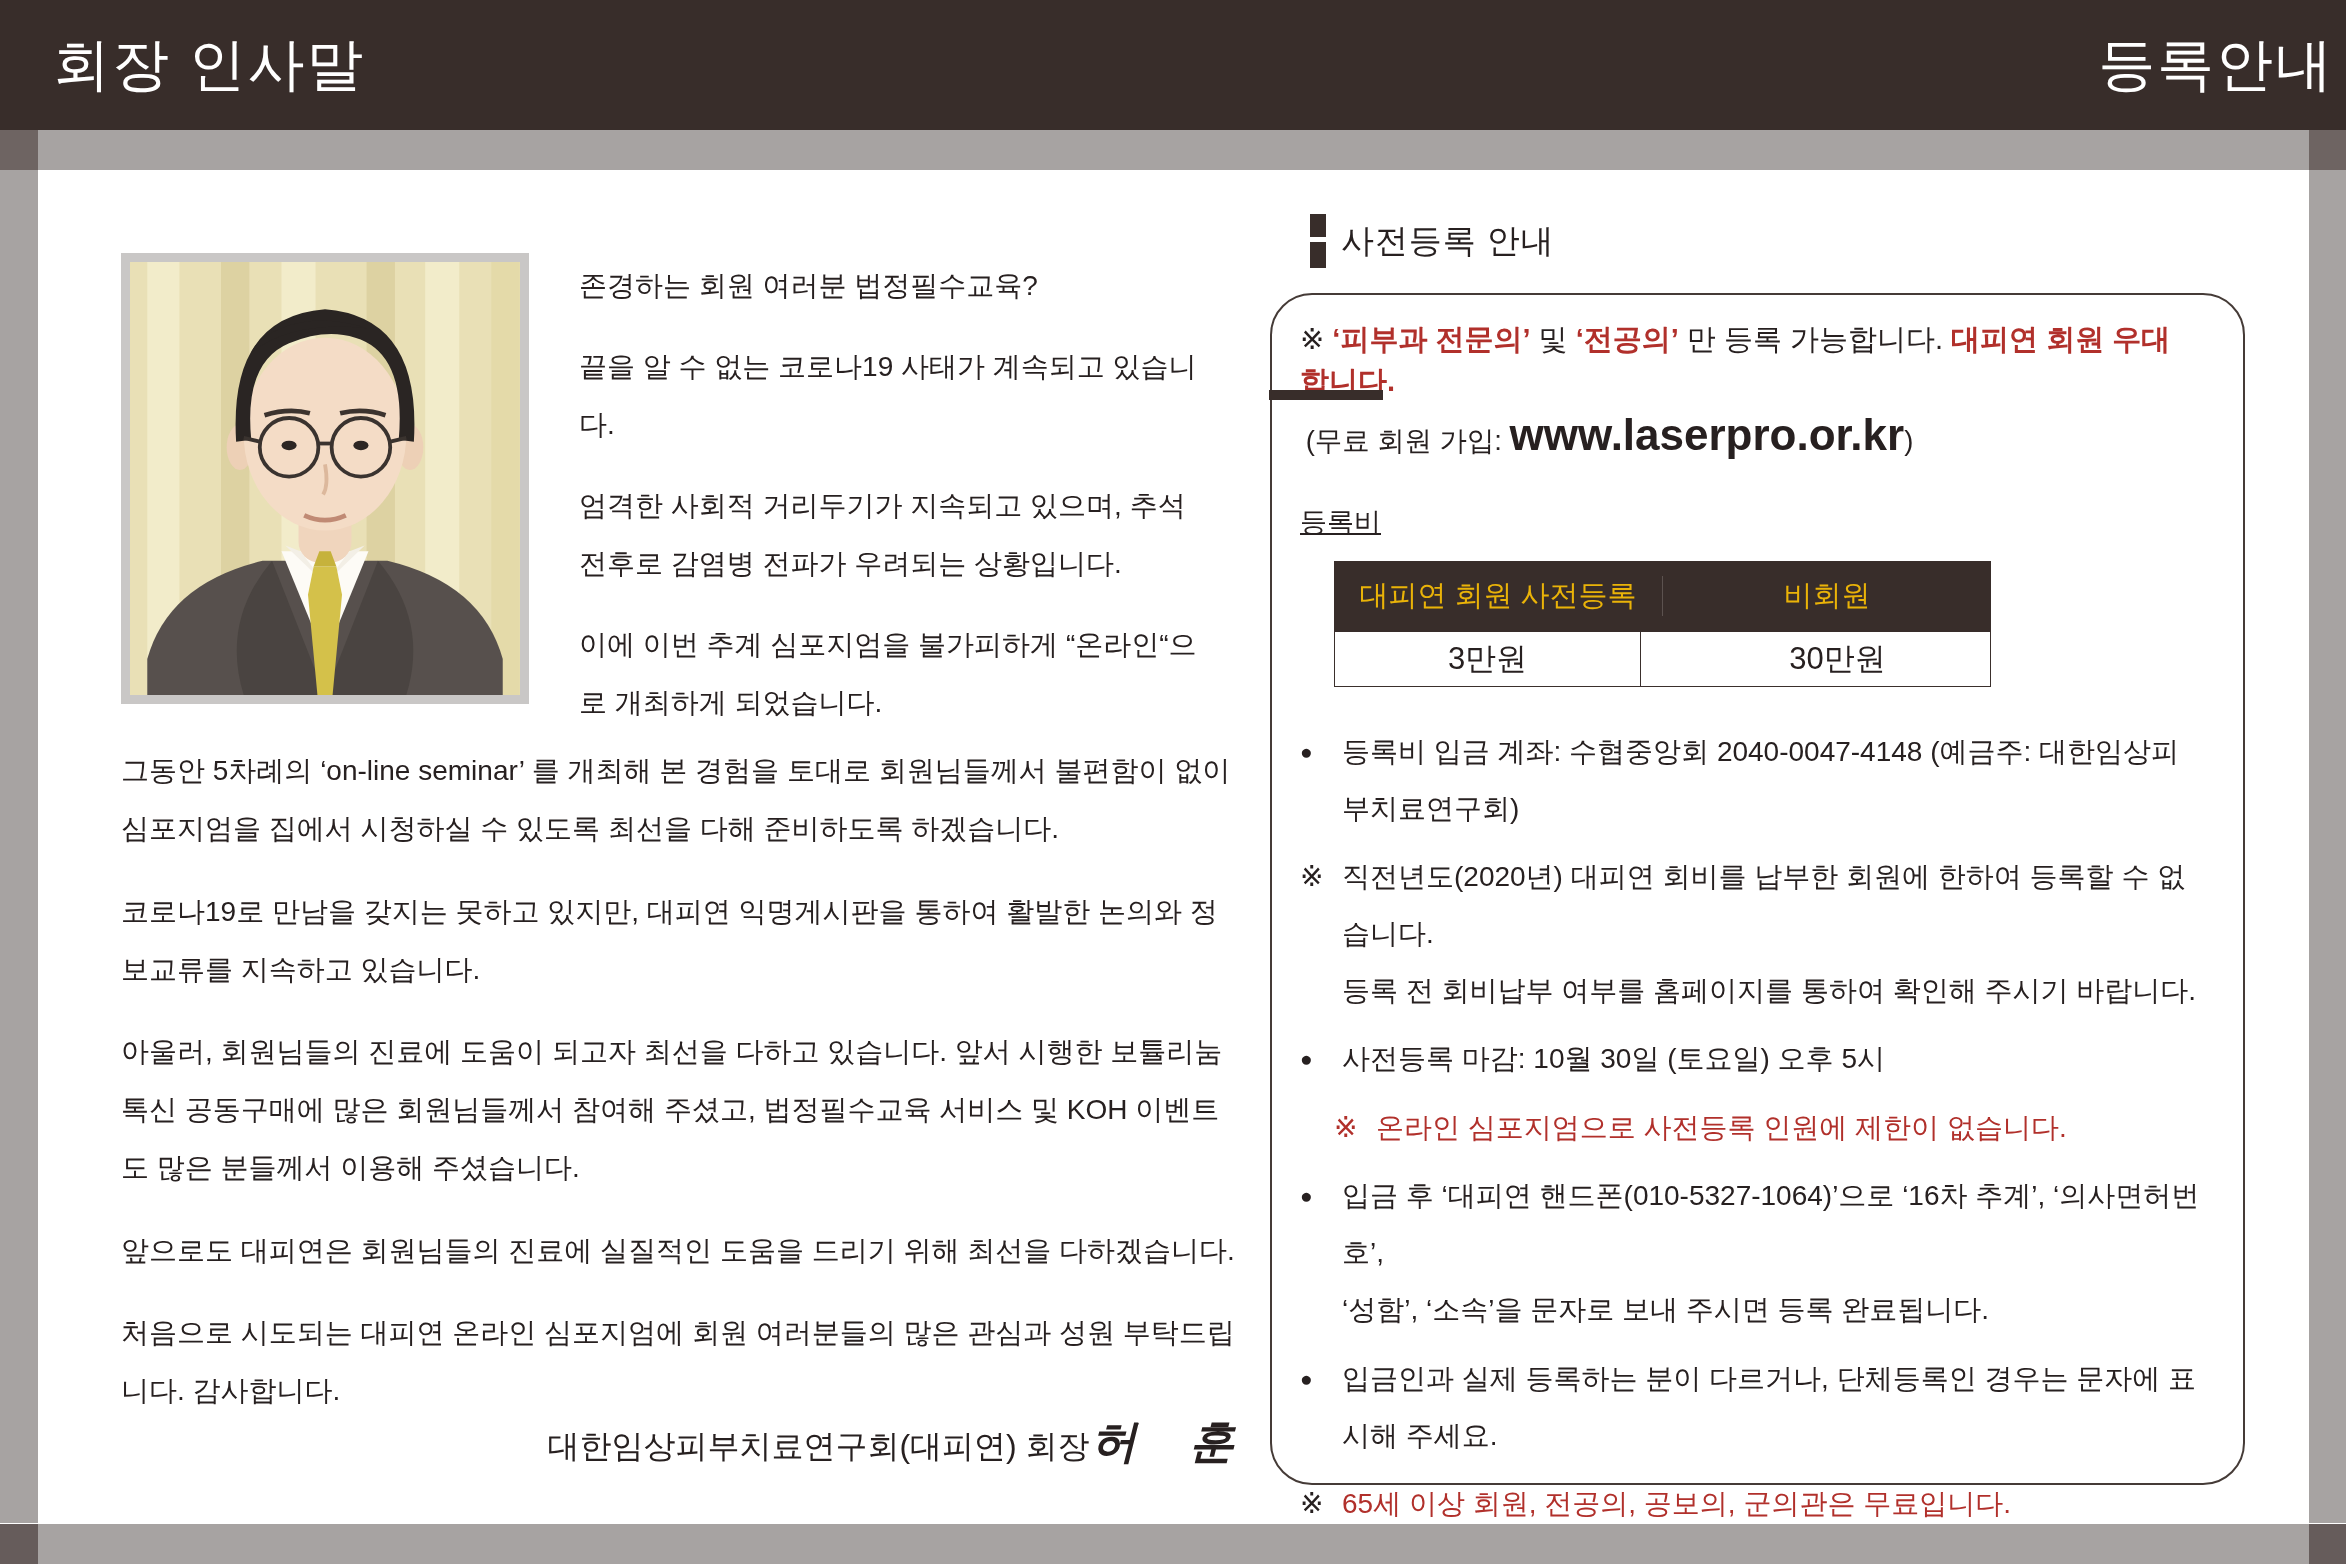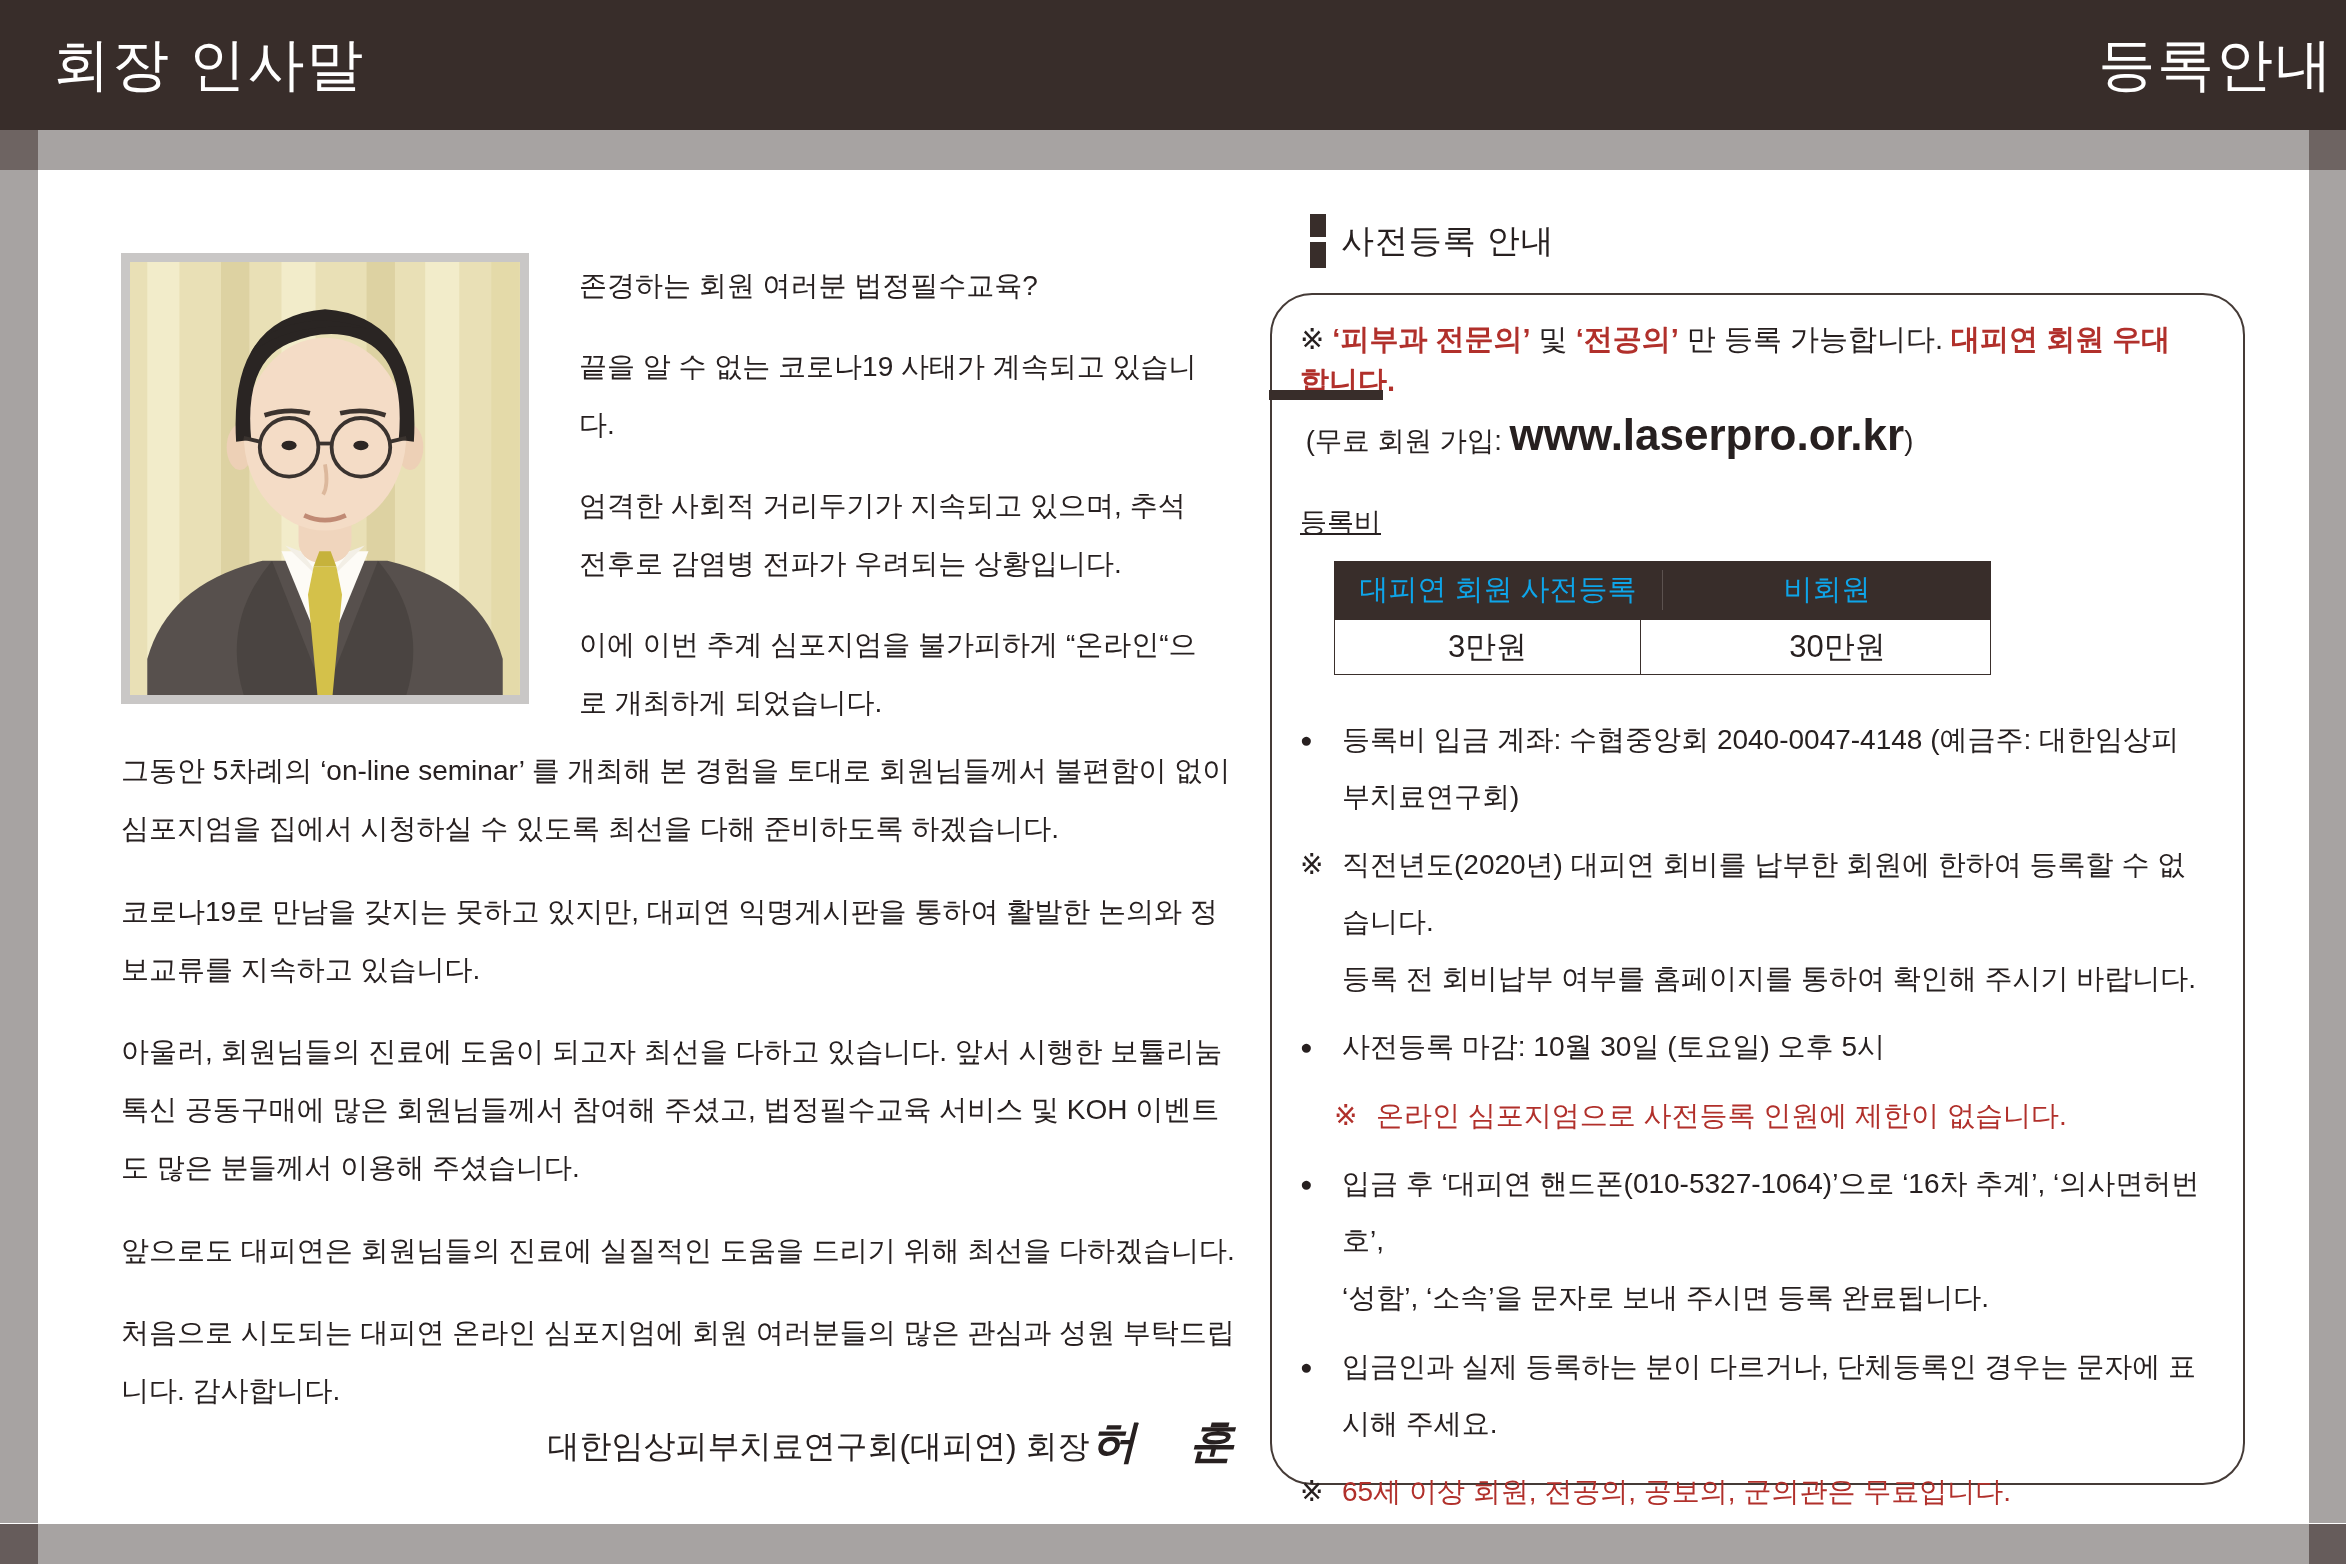--- a/index.html
+++ b/index.html
@@ -57,21 +57,21 @@
     padding:23px 38px 0 28px;
   }
   .tabbar{position:absolute; left:-2.8px; top:95px; width:114px; height:10.4px; background:#382d2a;}
 
   .note1{margin:0; font-size:29px; line-height:42px;}
   .note1 .red{color:#b1302b; font-weight:bold;}
   .joinline{margin:7.6px 0 0 5.7px; font-size:27.4px; white-space:nowrap;}
   .joinline .big{font-size:44px; font-weight:bold; letter-spacing:0px;}
   .feelabel{margin-top:44px; font-size:27px;text-decoration:underline;}
   .feetable{margin:21px 0 0 34px; width:657px;}
-  .thead{display:flex; background:#382d2a; color:#0ea5e9; height:59px; align-items:center; font-size:29px;}
+  .thead{display:flex; background:#382d2a; color:#eab308; height:71px; align-items:center; font-size:29px;}
   .thead .c1{width:328px; text-align:center; border-right:1.9px solid #5c524f;}
   .thead .c2{width:328px; text-align:center;}
   .trow{display:flex; height:55px; align-items:center; font-size:31px;
         border:1.9px solid #3a2f2c; border-top:none; box-sizing:border-box;gap:44px;}
   .trow .c1{width:326px; text-align:center; border-right:1.9px solid #3a2f2c; height:100%; display:flex; align-items:center; justify-content:center;}
   .trow .c2{width:326px; text-align:center; height:100%; display:flex; align-items:center; justify-content:center;}
 
   .items{margin-top:36px;}
   .item{display:flex; margin-top:11.4px; font-size:28px; line-height:57px;}
   .item .mk{width:42px; flex:none;}

